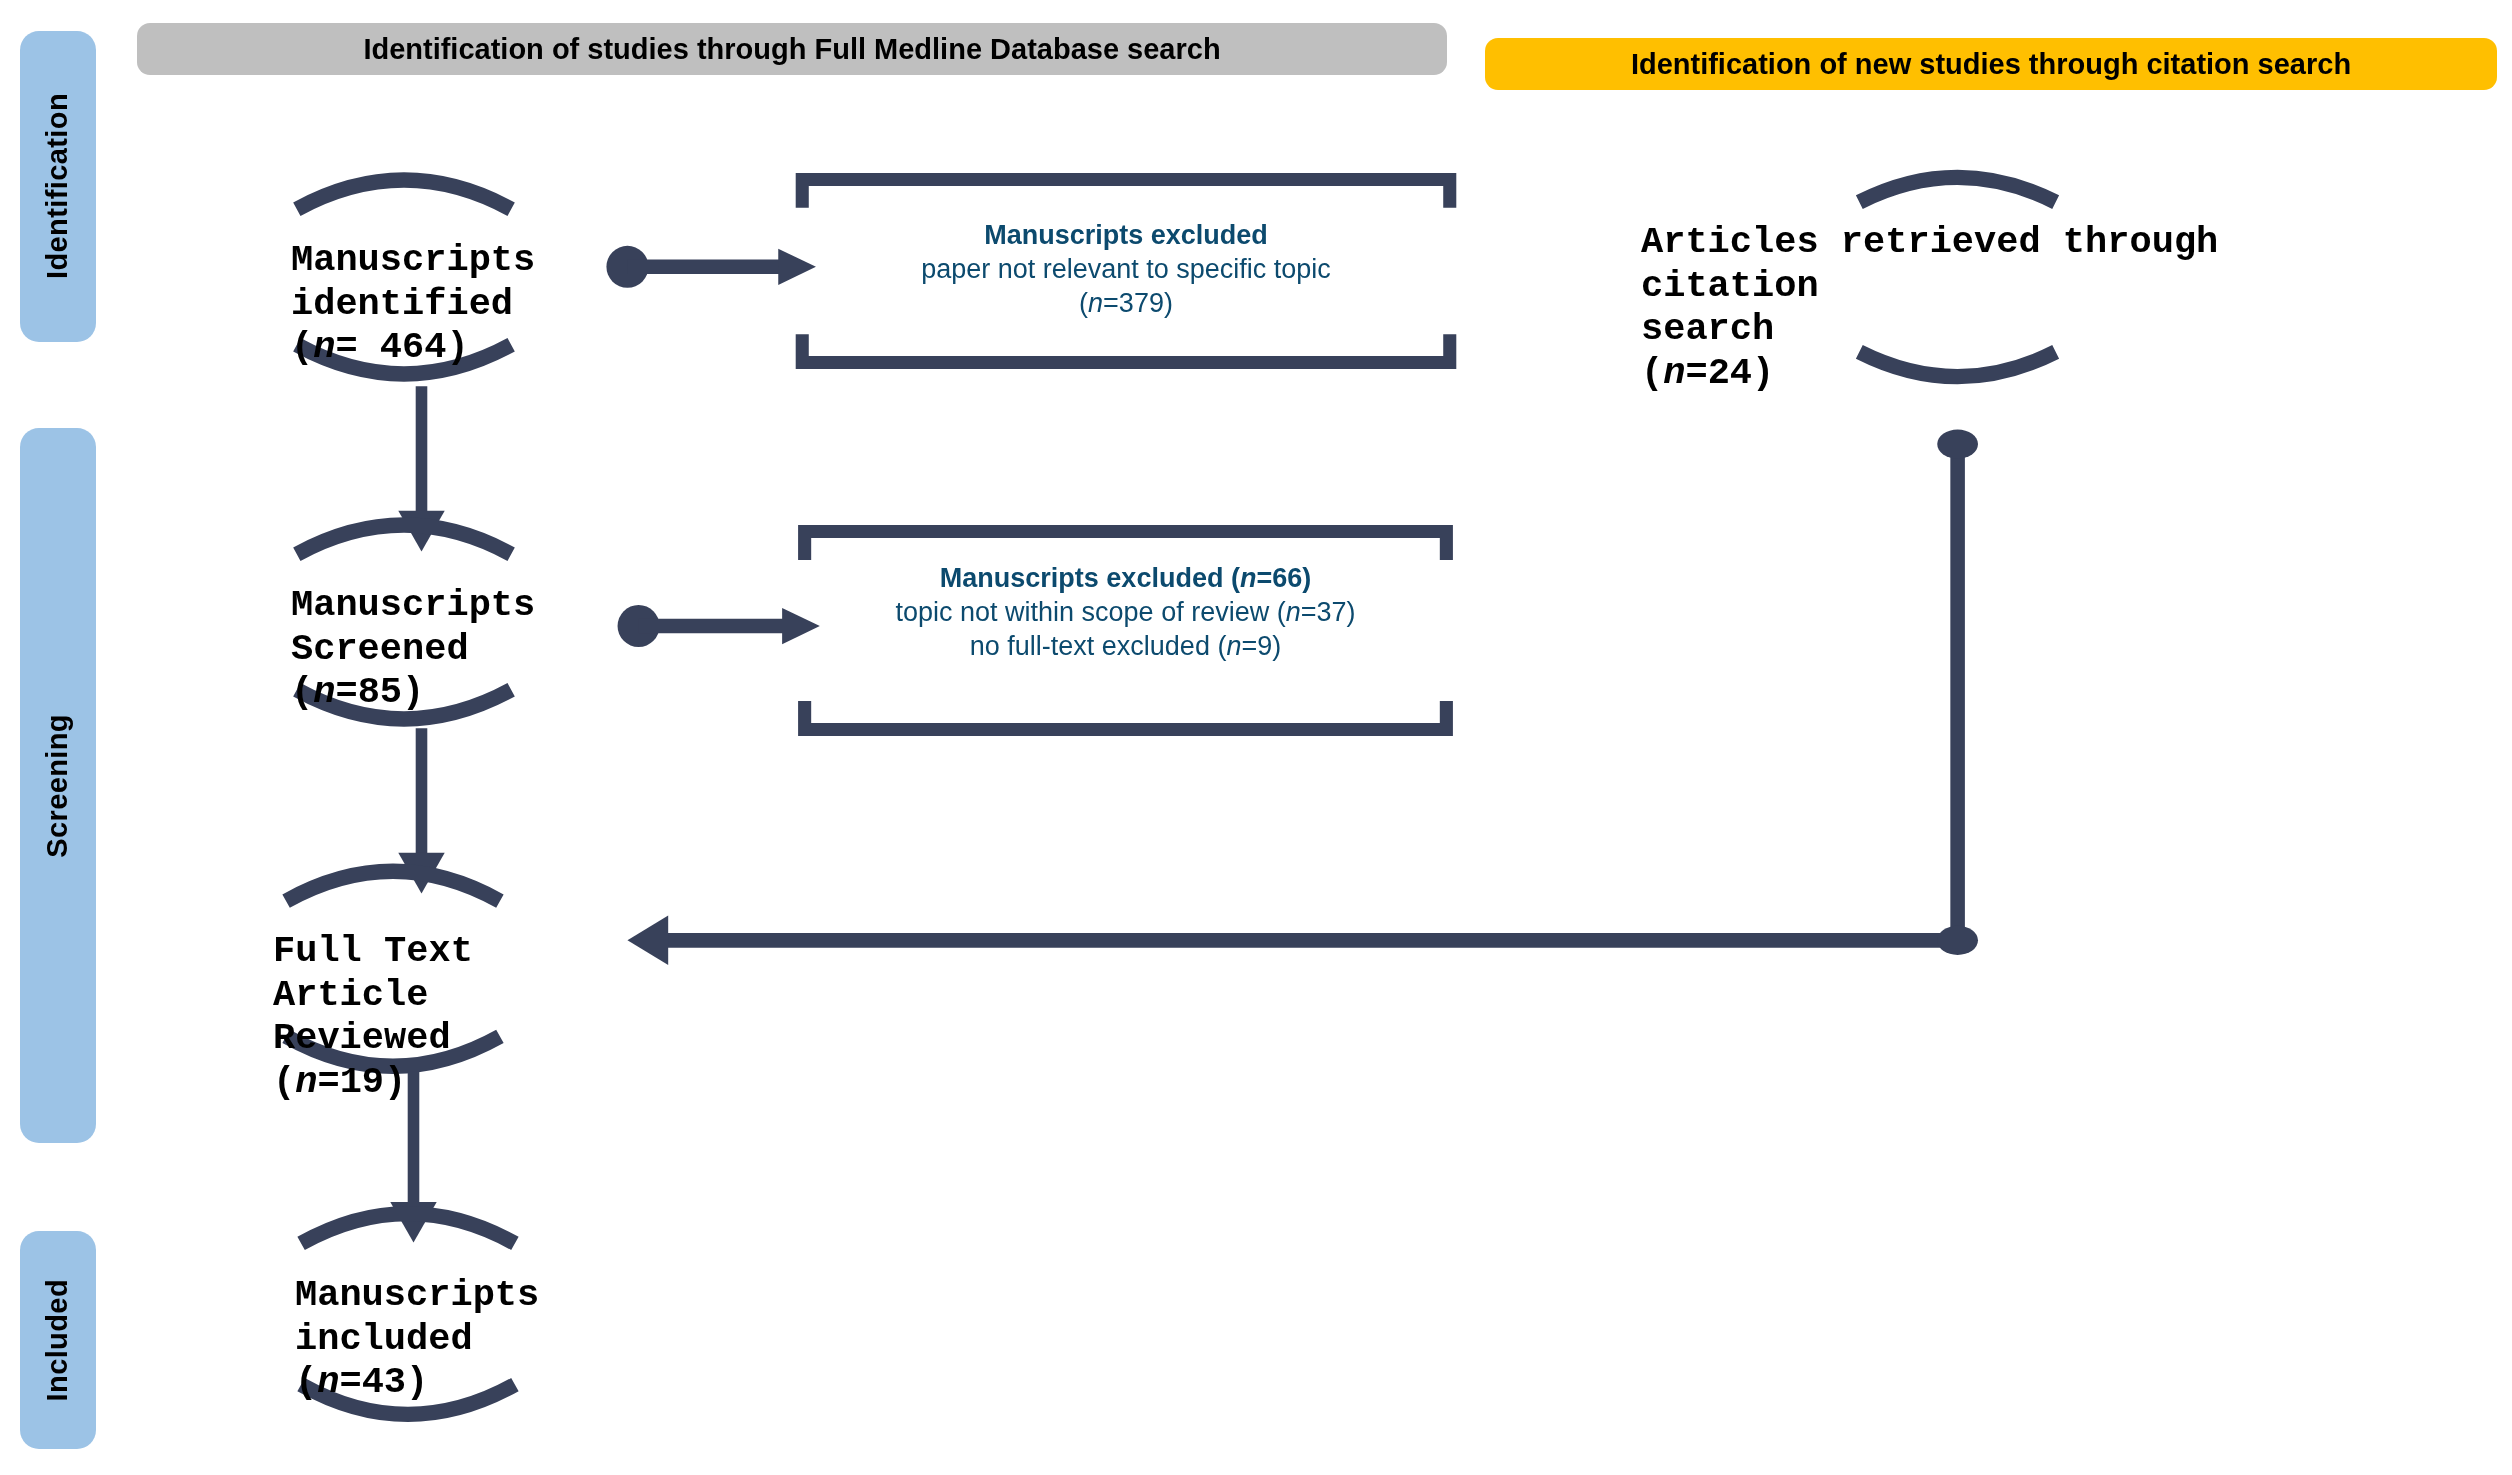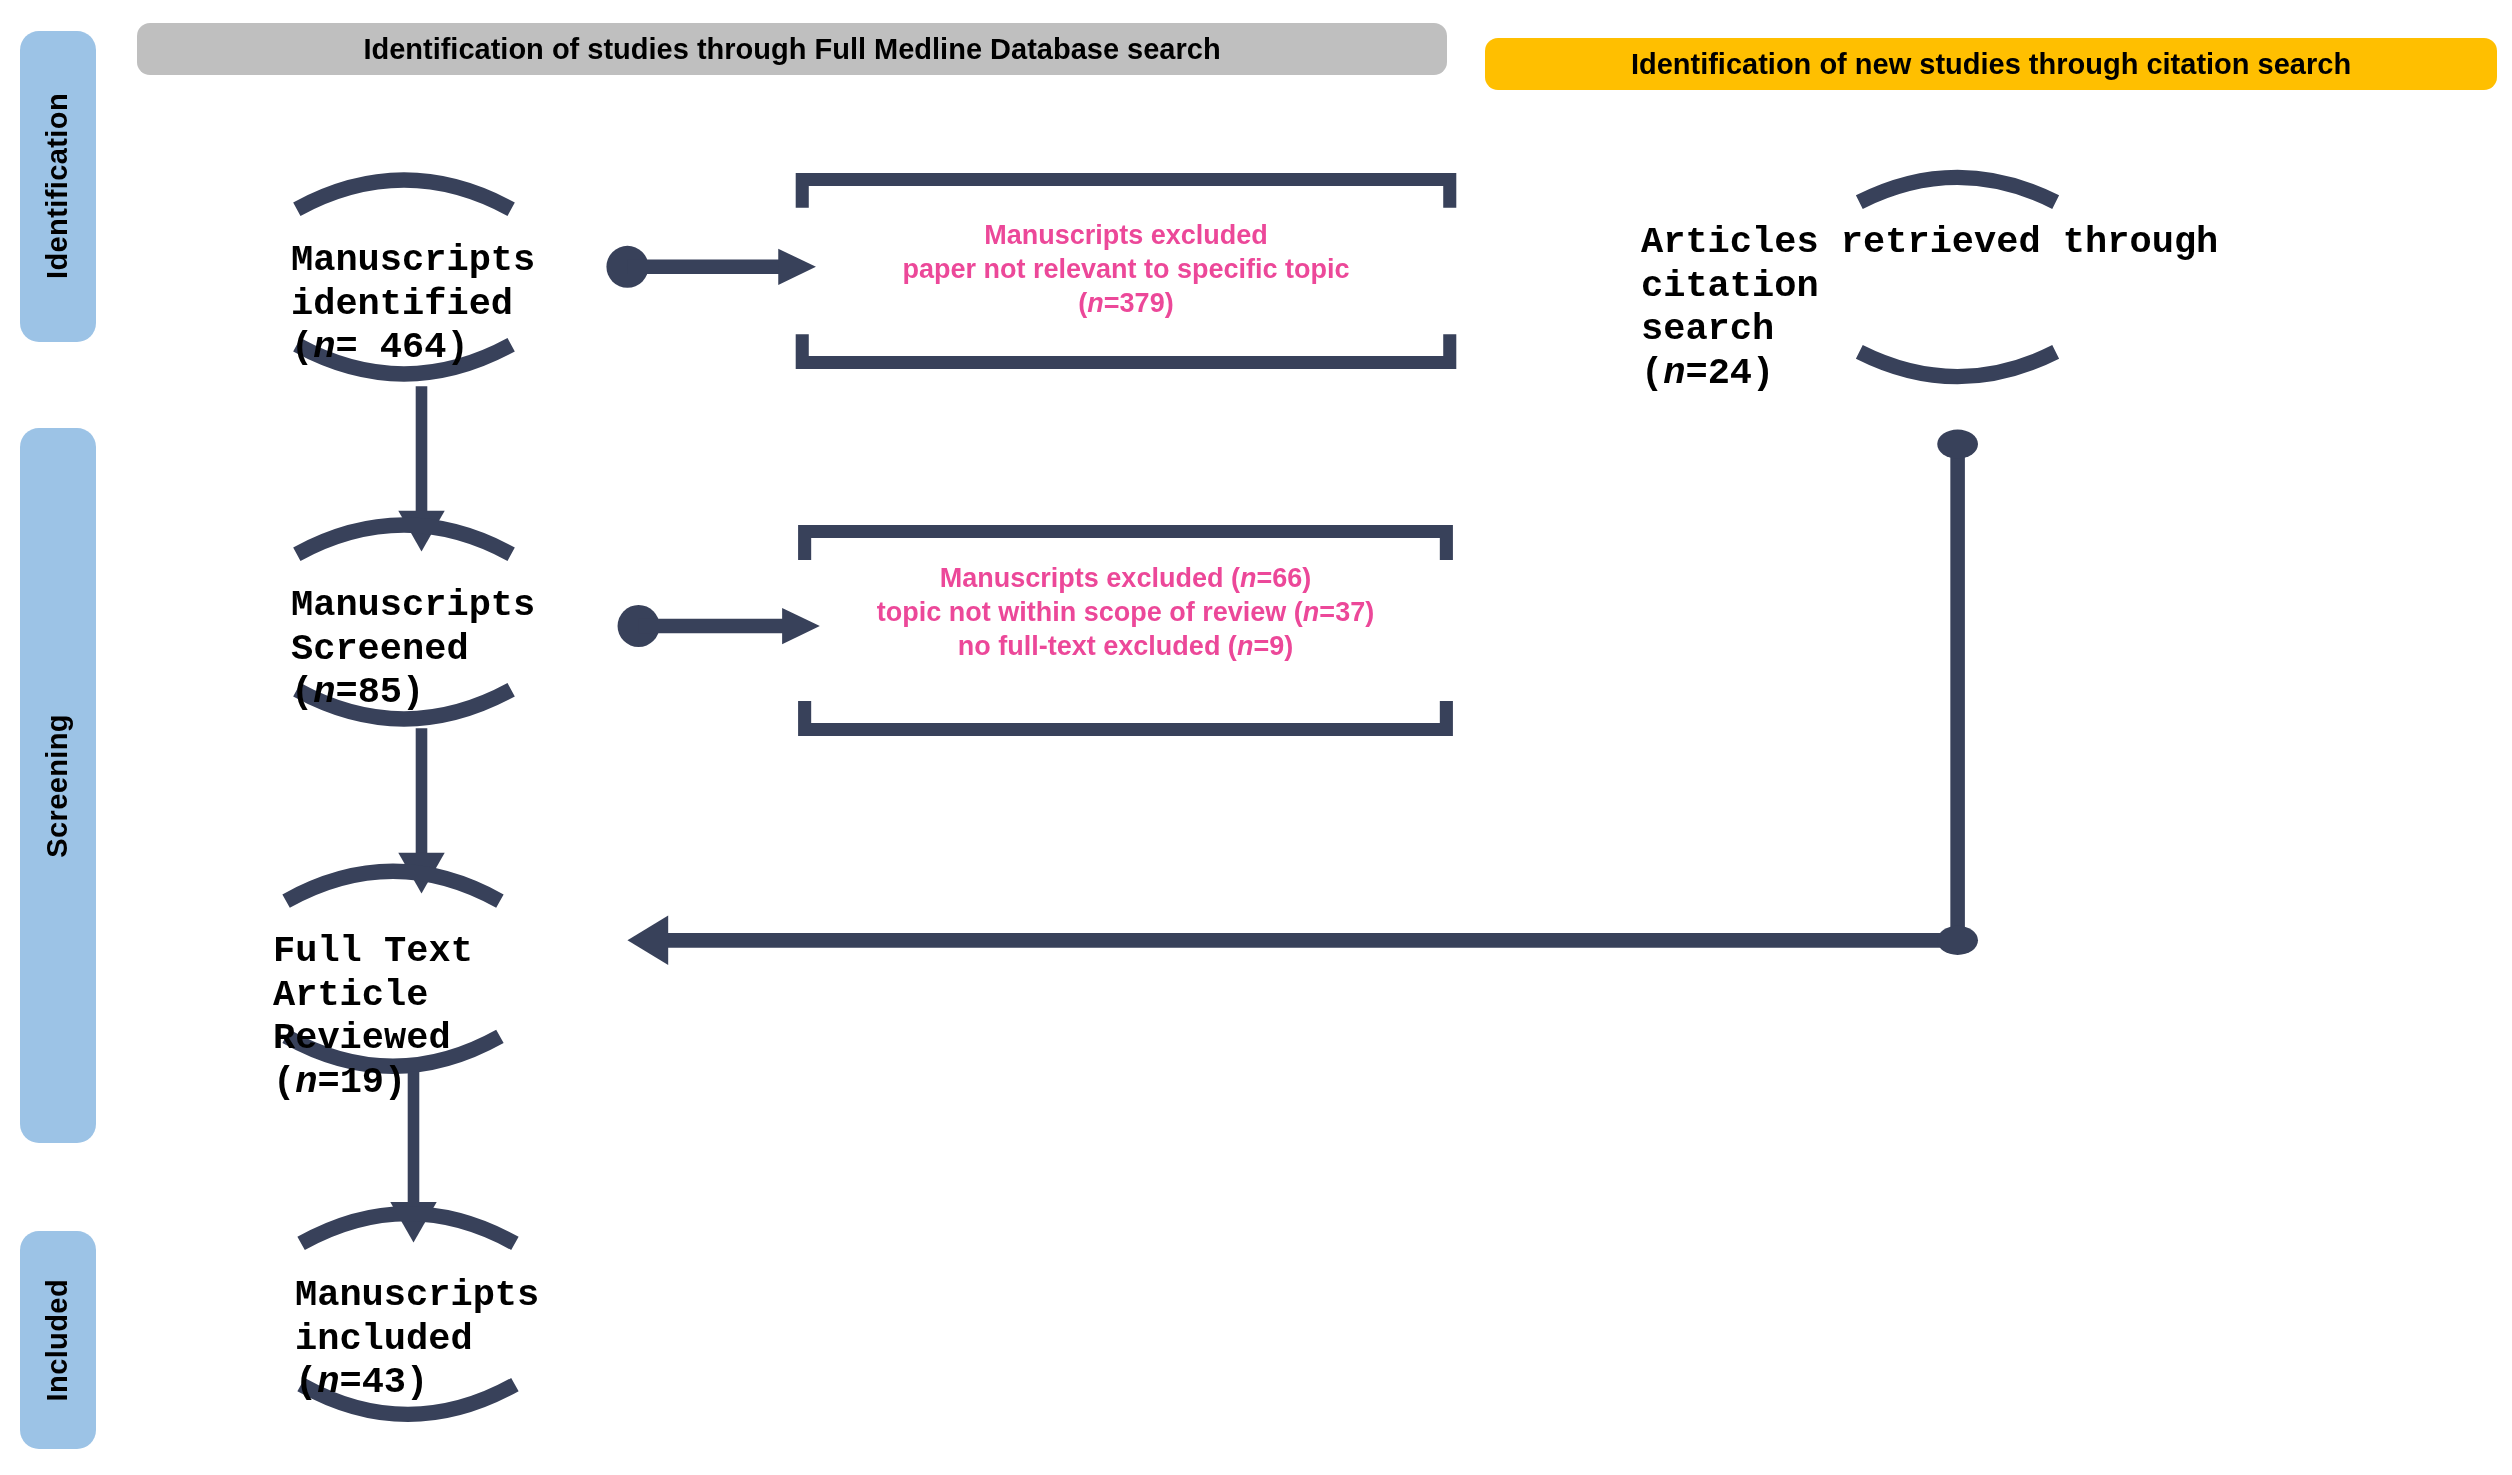--- a/index.html
+++ b/index.html
@@ -88,24 +88,24 @@
     left: 0;
     top: 0;
   }
   .bracket-box .bracket-text {
     position: absolute;
     left: 16px;
     right: 16px;
     text-align: center;
     font-size: 27px;
     line-height: 1.26;
-    color: #ec4899;
+    color: #0c4a6e;
   }
   .bracket-box .bracket-text .bold-line { font-weight: bold; display: block; }
-  .bracket-box .bracket-text .plain-line { font-weight: bold; display: block; }
+  .bracket-box .bracket-text .plain-line { font-weight: normal; display: block; }
 
   i.ital { font-style: italic; }
 
   
   .connector {
     position: absolute;
     overflow: visible;
   }
 </style>
 </head>

